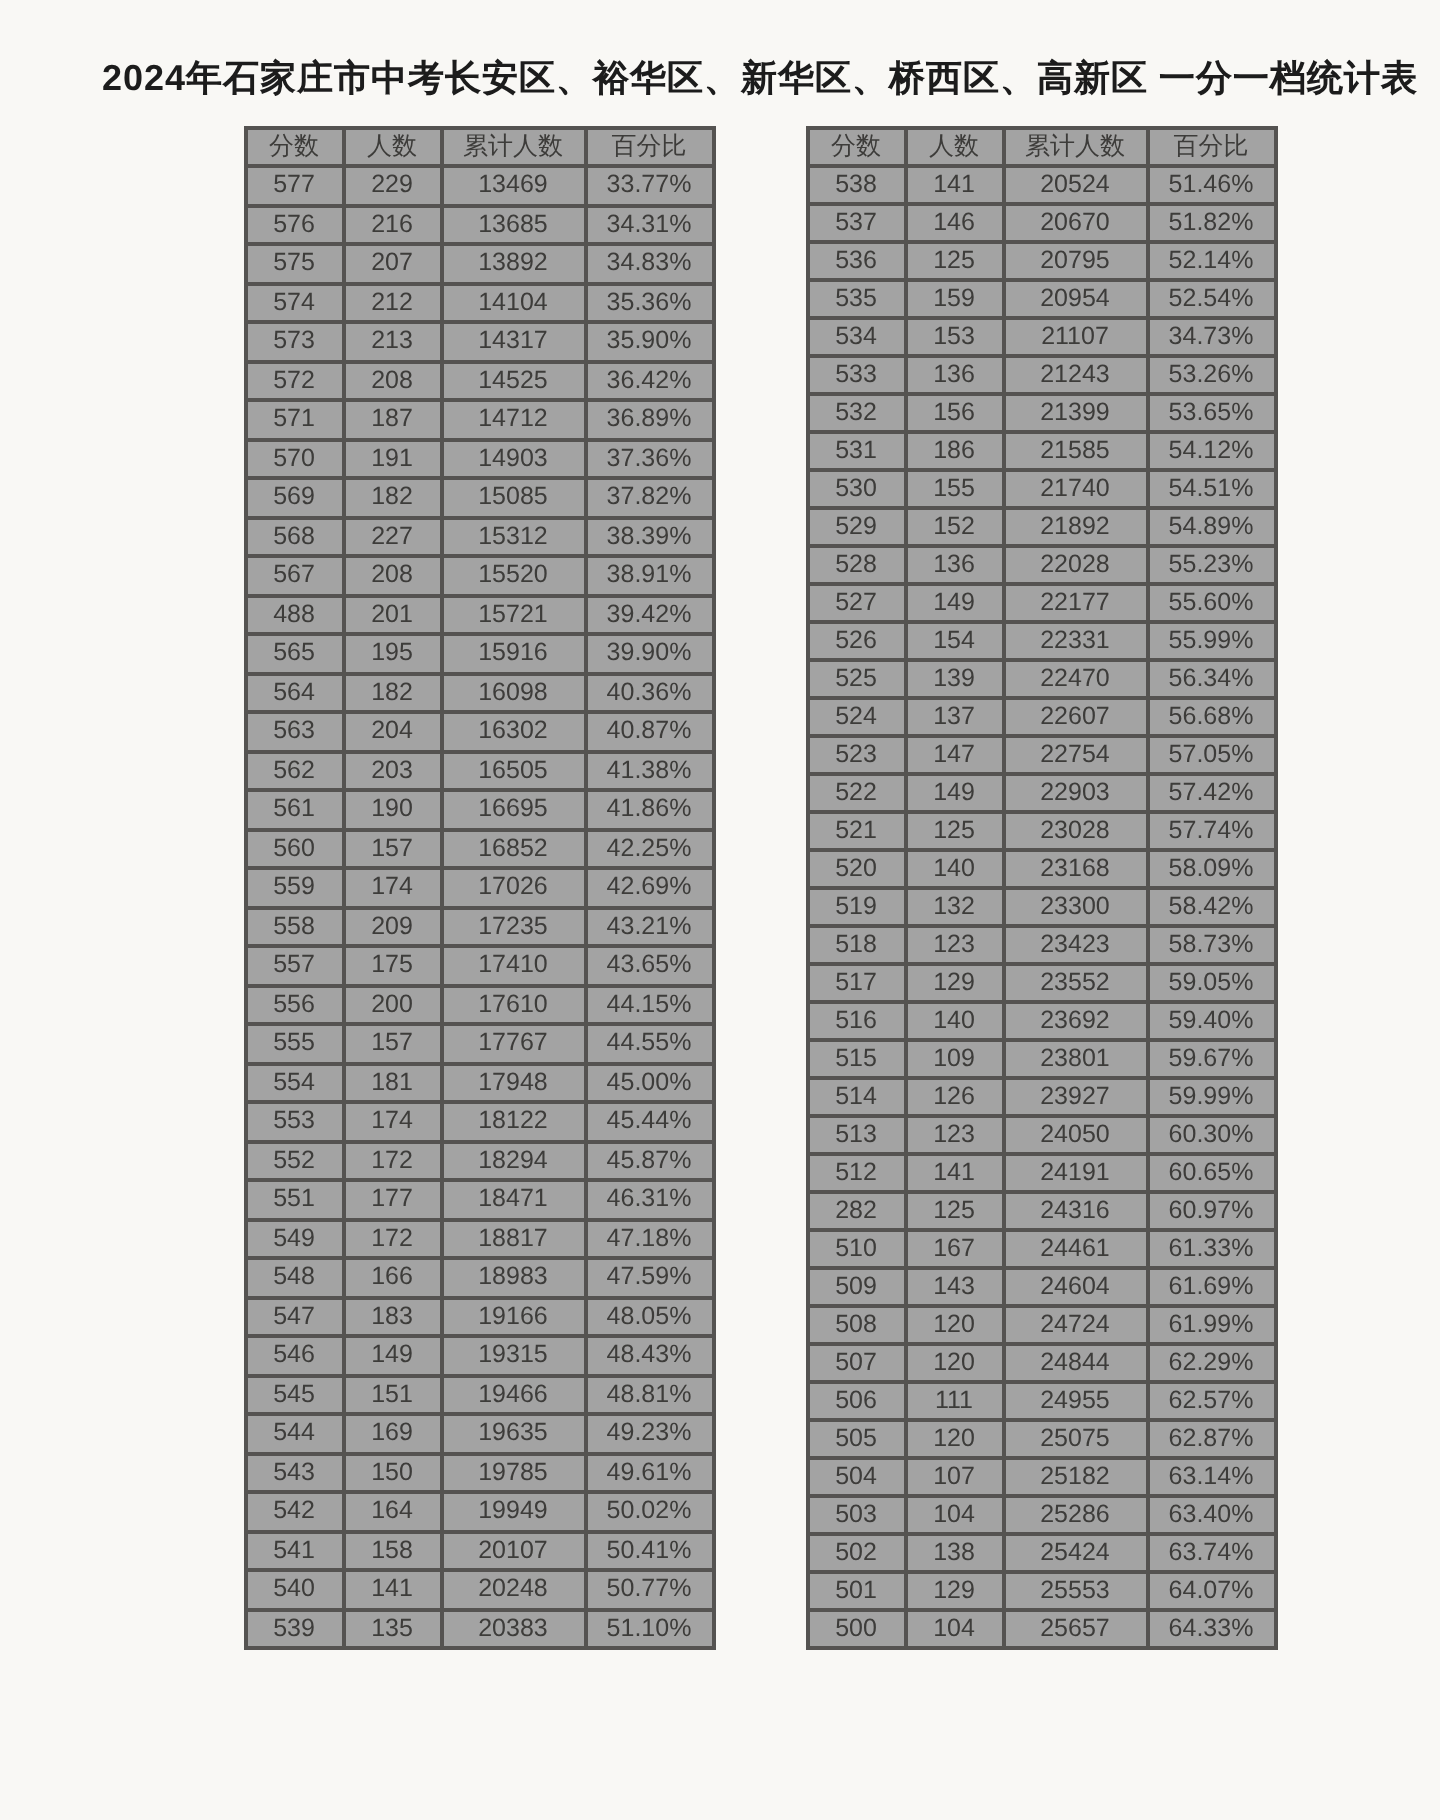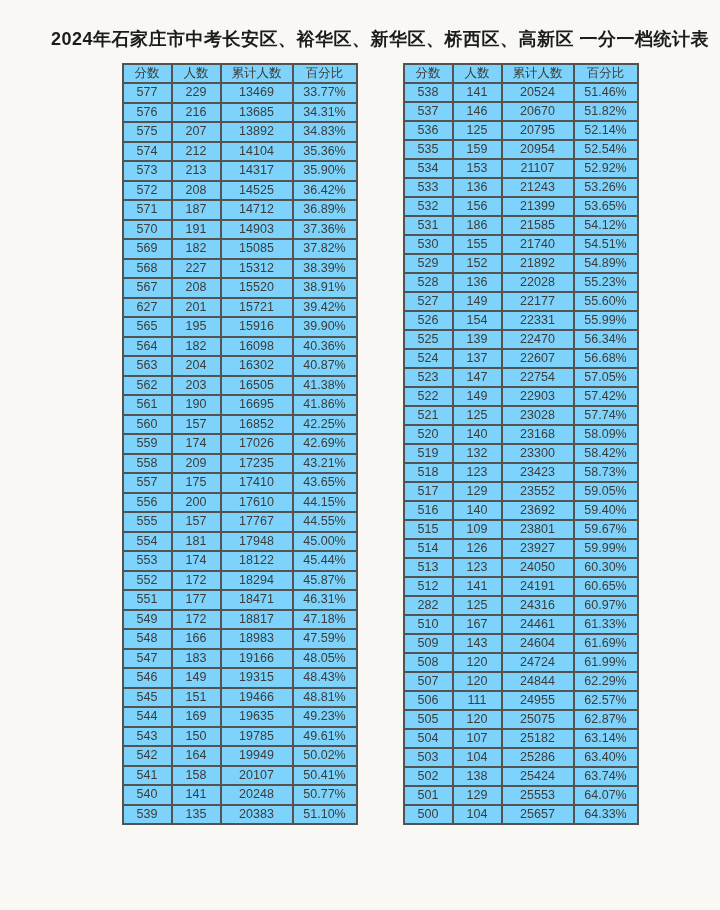--- a/index.html
+++ b/index.html
@@ -29,21 +29,21 @@
     letter-spacing: 0.5px;
   }
   .tables-wrap {
     display: flex;
     justify-content: center;
     gap: 45px;
     margin-top: 12px;
   }
   table.stat-table {
     border-collapse: collapse;
-    background: #7dd3fc;
+    background: #a3a3a3;
   }
   table.stat-table th,
   table.stat-table td {
     border: 2px solid #555351;
     text-align: center;
     vertical-align: middle;
     font-size: 12.5px;
     color: #3d3c3a;
     padding: 0;
     height: 17px;
@@ -136,21 +136,21 @@
             <td>15312</td>
             <td>38.39%</td>
           </tr>
           <tr>
             <td>567</td>
             <td>208</td>
             <td>15520</td>
             <td>38.91%</td>
           </tr>
           <tr>
-            <td>627</td>
+            <td>488</td>
             <td>201</td>
             <td>15721</td>
             <td>39.42%</td>
           </tr>
           <tr>
             <td>565</td>
             <td>195</td>
             <td>15916</td>
             <td>39.90%</td>
           </tr>
@@ -337,21 +337,21 @@
           <tr>
             <td>535</td>
             <td>159</td>
             <td>20954</td>
             <td>52.54%</td>
           </tr>
           <tr>
             <td>534</td>
             <td>153</td>
             <td>21107</td>
-            <td>52.92%</td>
+            <td>34.73%</td>
           </tr>
           <tr>
             <td>533</td>
             <td>136</td>
             <td>21243</td>
             <td>53.26%</td>
           </tr>
           <tr>
             <td>532</td>
             <td>156</td>

